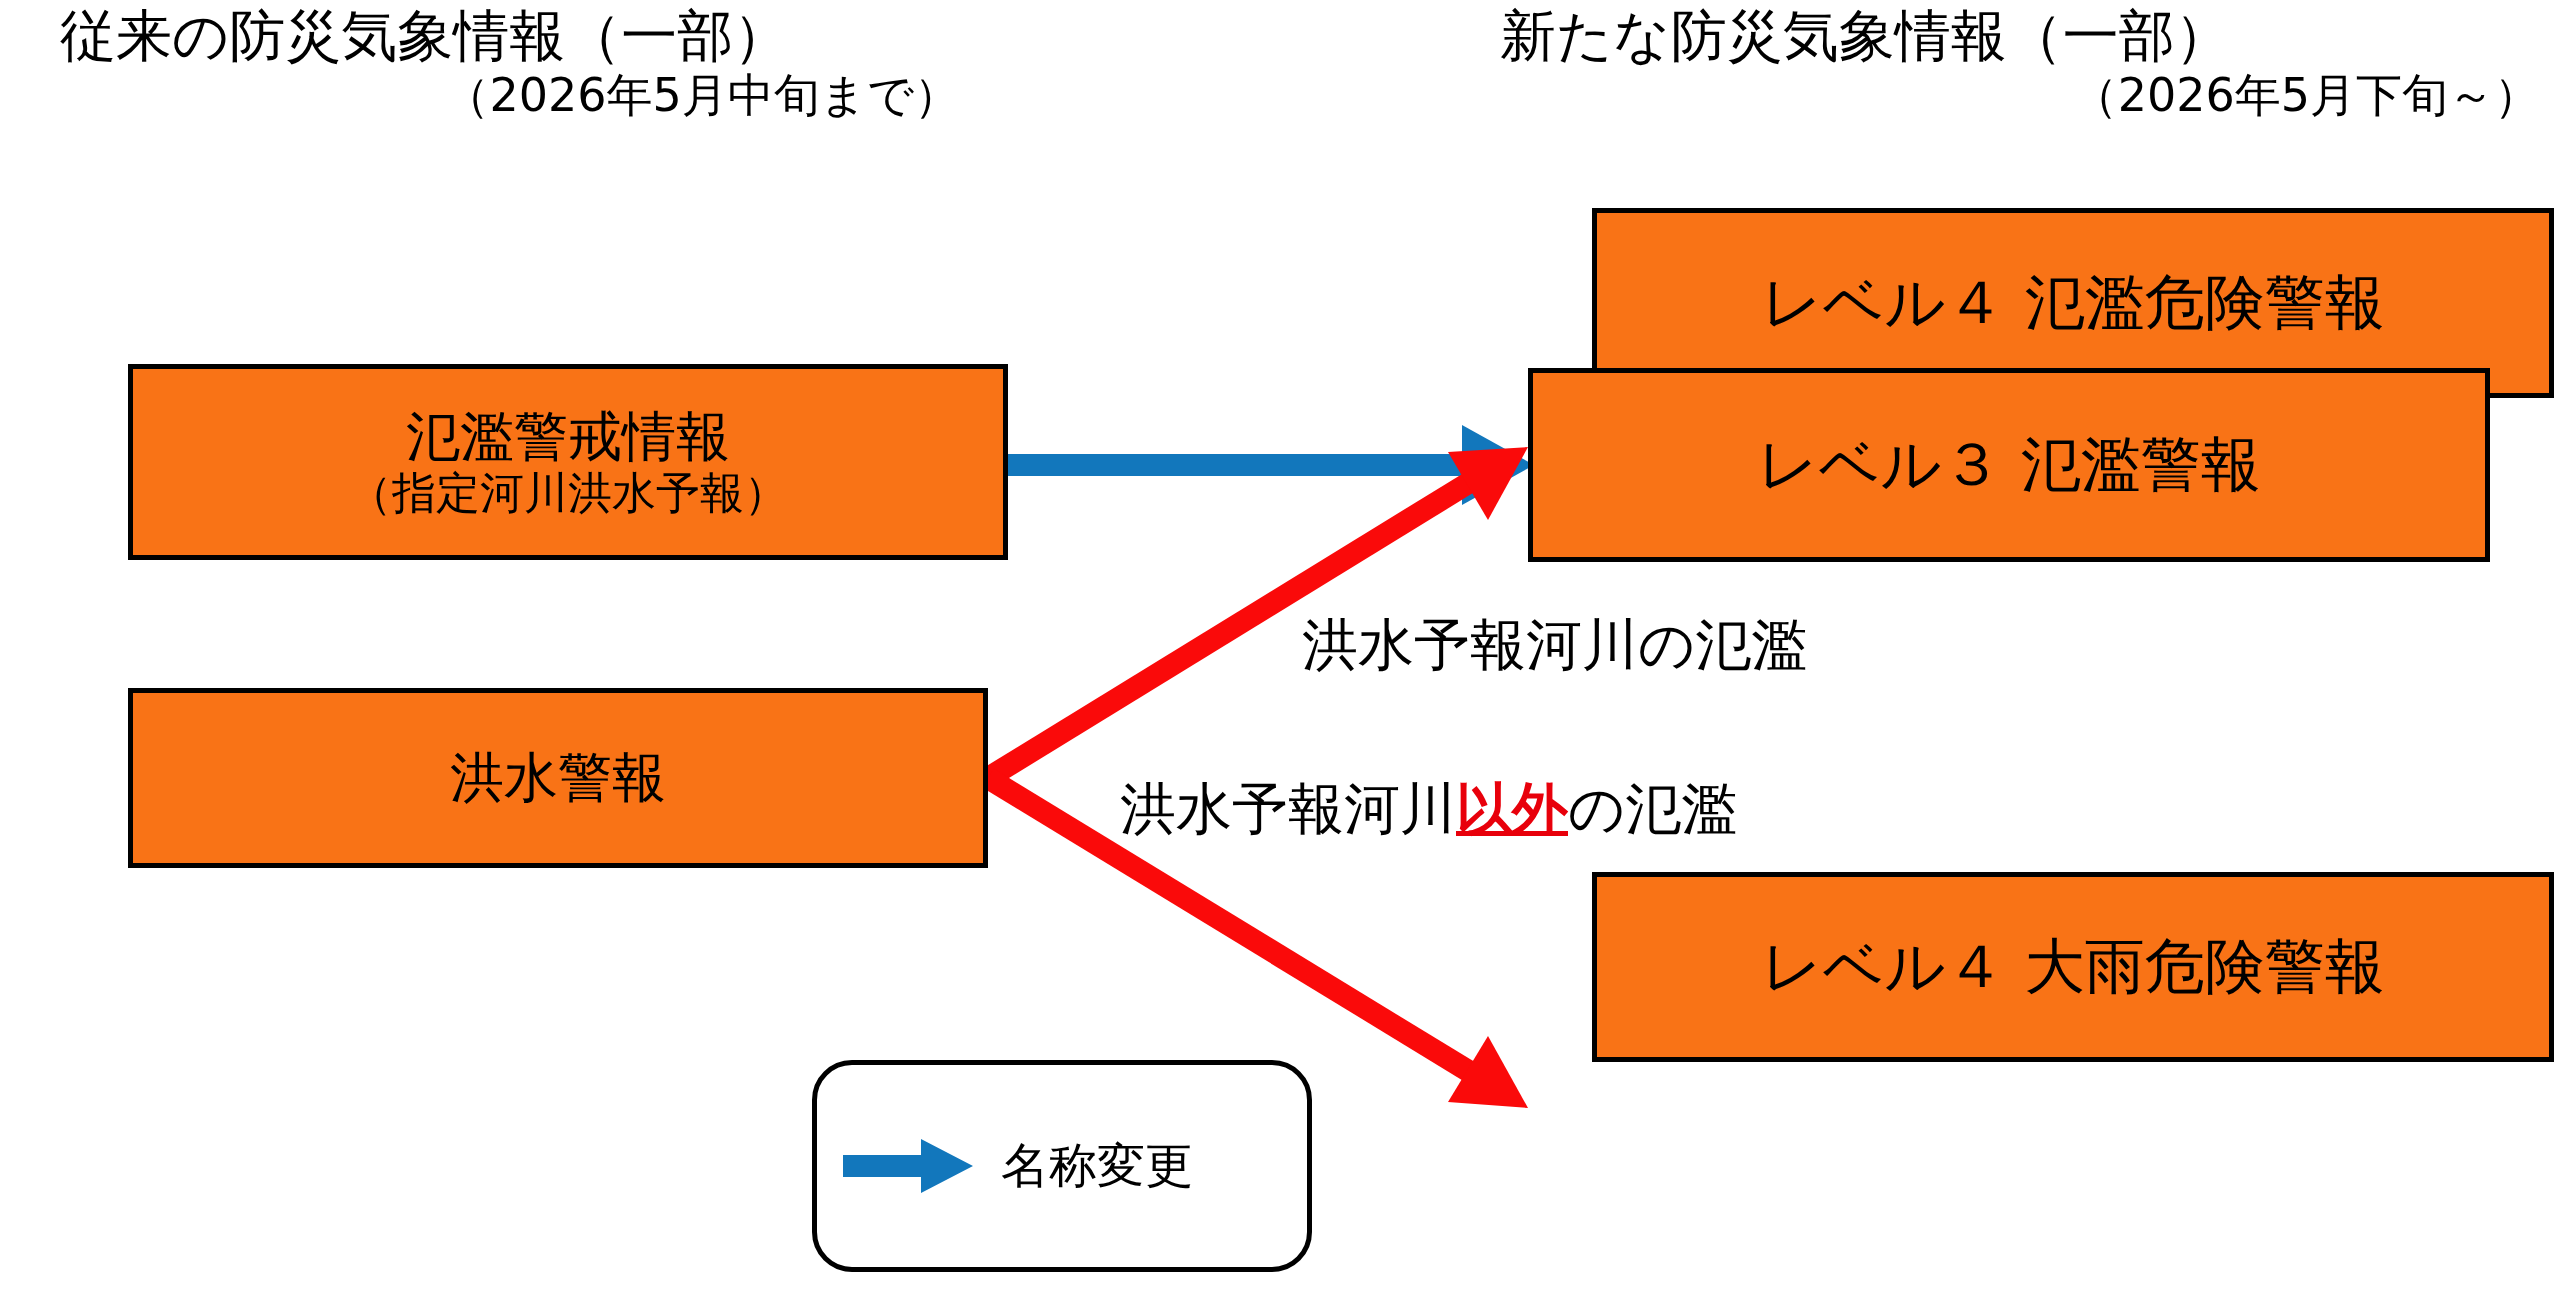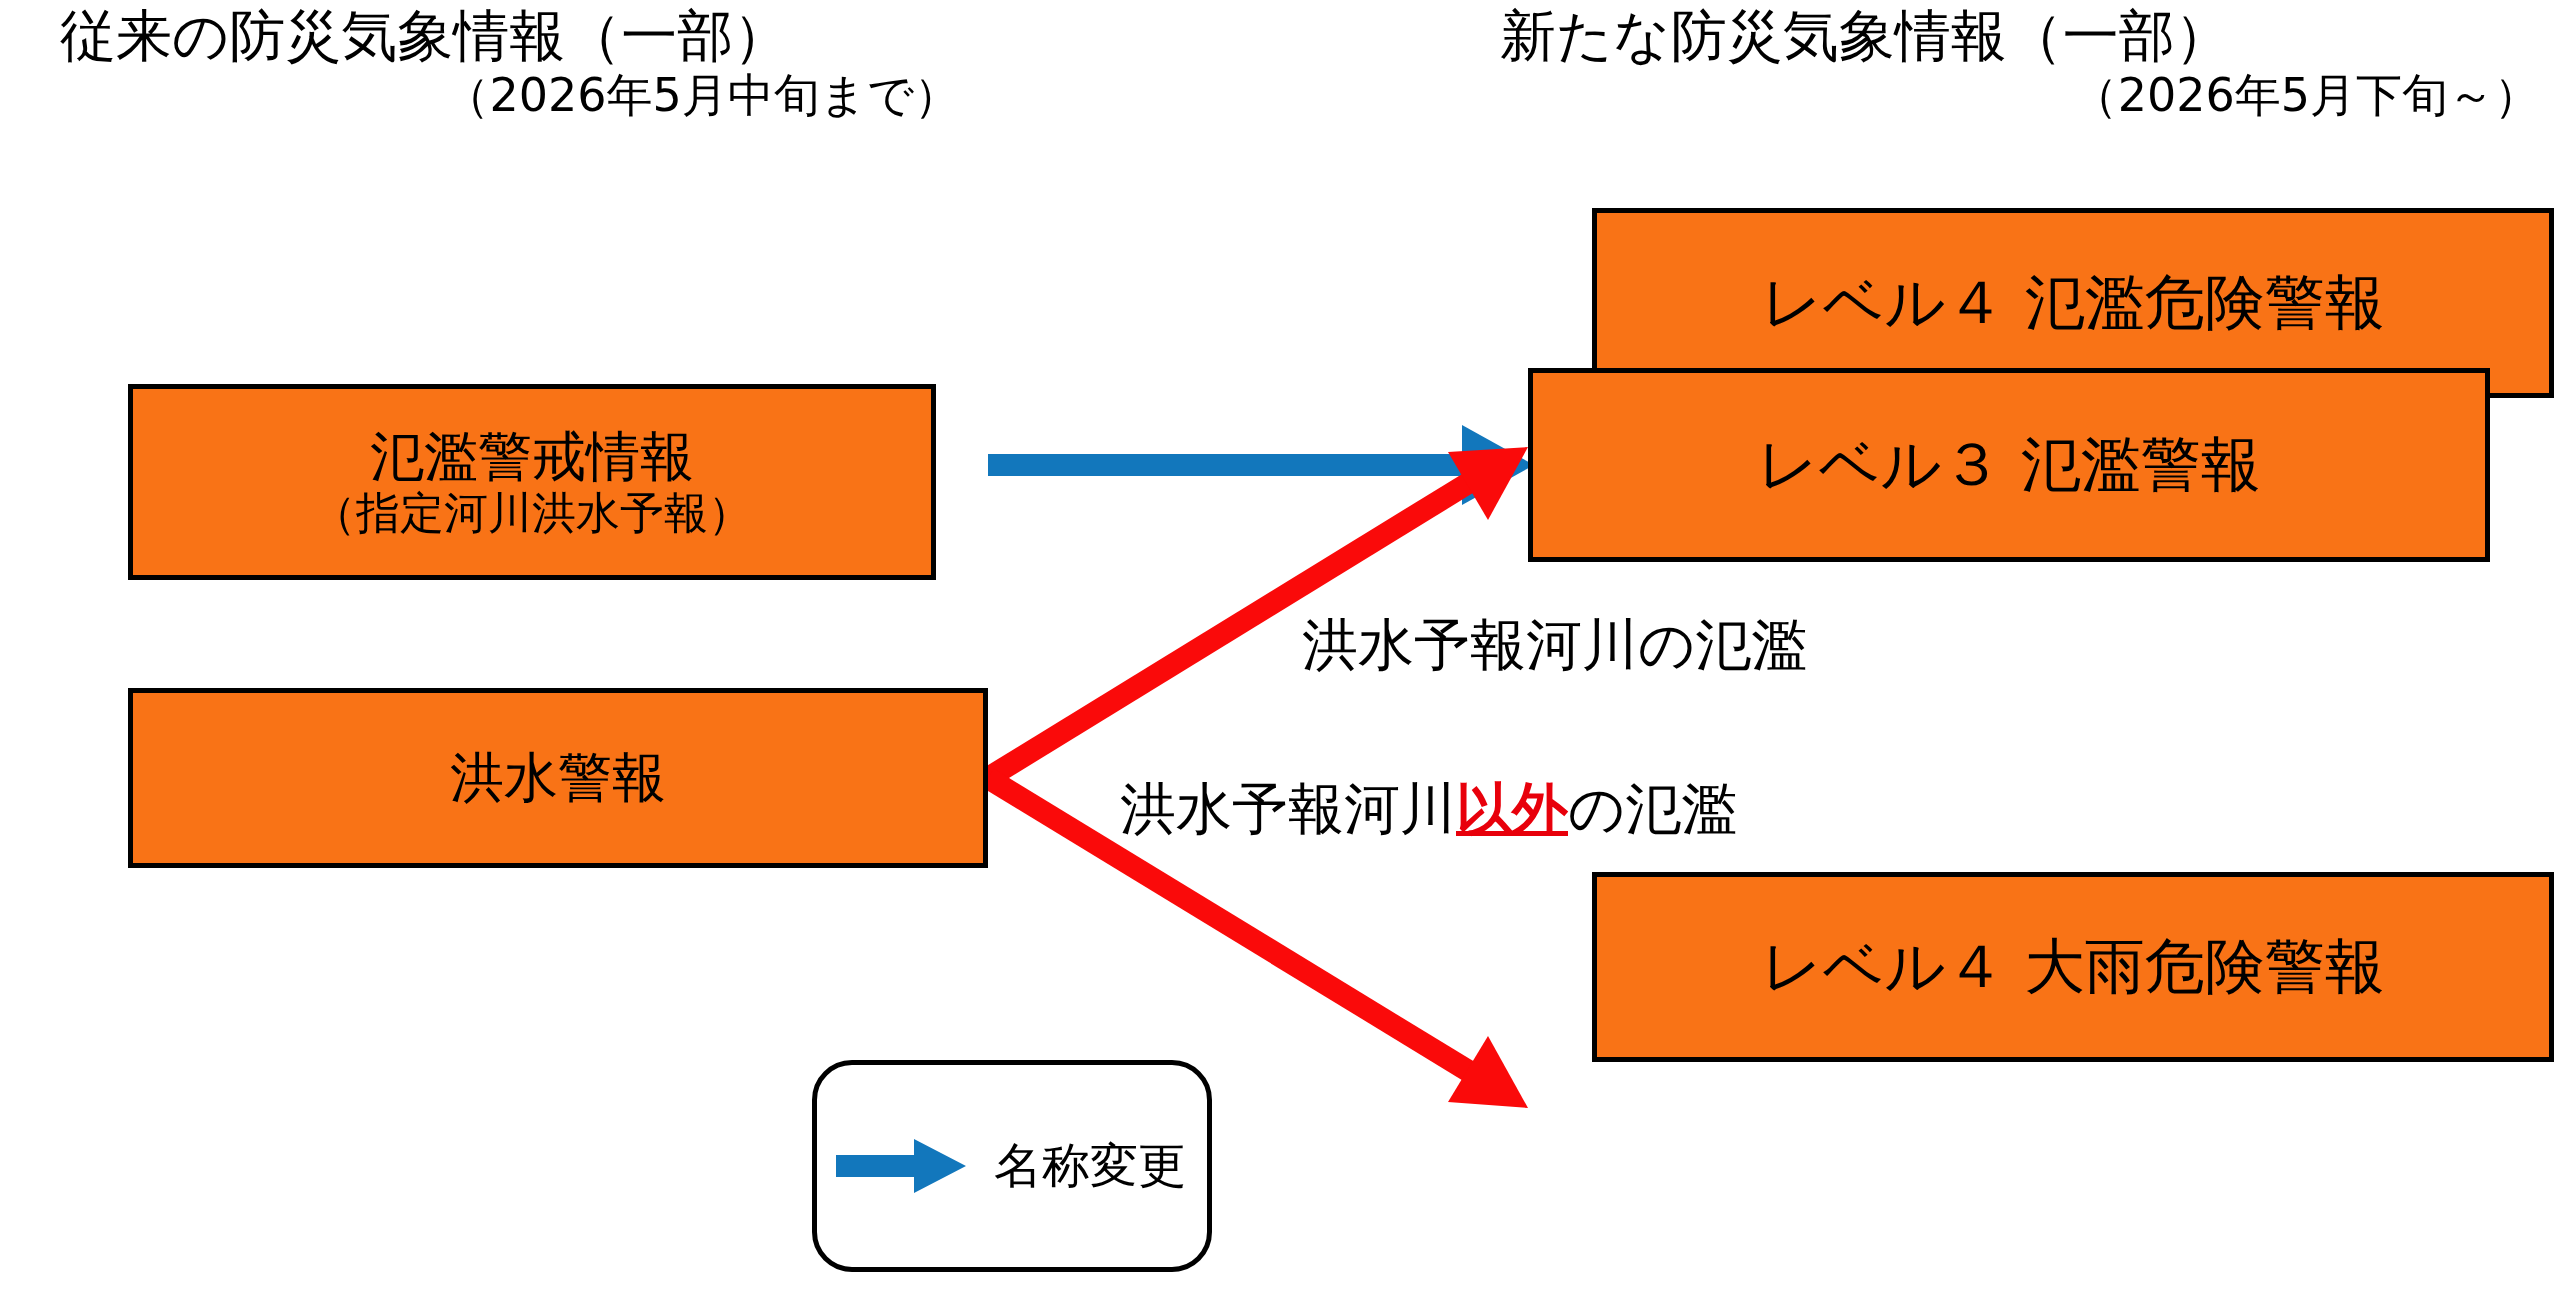--- a/index.html
+++ b/index.html
@@ -60,21 +60,21 @@
     white-space: nowrap;
   }
   .box .line2 {
     font-size: 44px;
     line-height: 1.12;
     white-space: nowrap;
   }
   .box.big .line1 { font-size: 60px; }
 
   
-  #box-old-1 { left: 128px; top: 384px; width: 808px; height: 196px; justify-content: center; }
+  #box-old-1 { left: 128px; top: 364px; width: 880px; height: 196px; justify-content: center; }
   #box-old-2 { left: 128px; top: 688px; width: 860px; height: 180px; }
 
   
   #box-new-l4-flood { left: 1592px; top: 208px;  width: 962px; height: 190px; z-index: 2; }
   #box-new-l3-flood { left: 1528px; top: 368px;  width: 962px; height: 194px; z-index: 4; }
   #box-new-l4-rain  { left: 1592px; top: 872px;  width: 962px; height: 190px; z-index: 2; }
   #box-new-l3-rain  { left: 1528px; top: 1002px; width: 962px; height: 198px; z-index: 4; }
 
   
   #arrows {
@@ -100,32 +100,32 @@
     font-weight: bold;
     text-decoration: underline;
     text-decoration-thickness: 5px;
   }
 
   
   #legend {
     position: absolute;
     left: 812px;
     top: 1060px;
-    width: 400px;
+    width: 500px;
     height: 212px;
     box-sizing: border-box;
     border: 5px solid #000000;
     border-radius: 40px;
     background: #ffffff;
     z-index: 6;
     display: flex;
     flex-direction: column;
     justify-content: center;
     gap: 30px;
-    padding: 0 19px;
+    padding: 0 26px;
   }
   .legend-row {
     display: flex;
     align-items: center;
     gap: 28px;
   }
   .legend-arrow { flex: 0 0 auto; display: block; }
   .legend-label {
     font-size: 48px;
     color: #000000;

